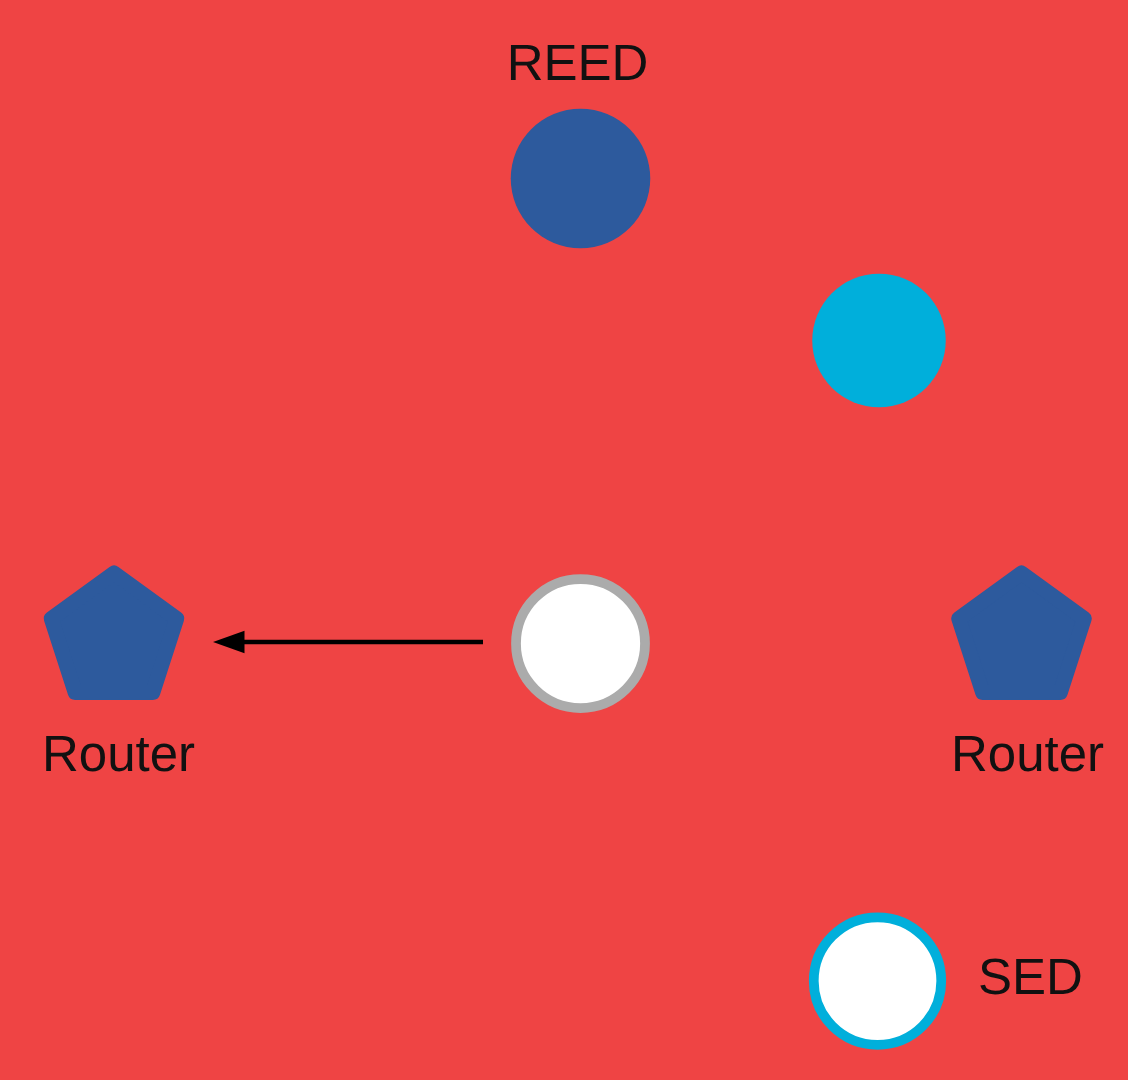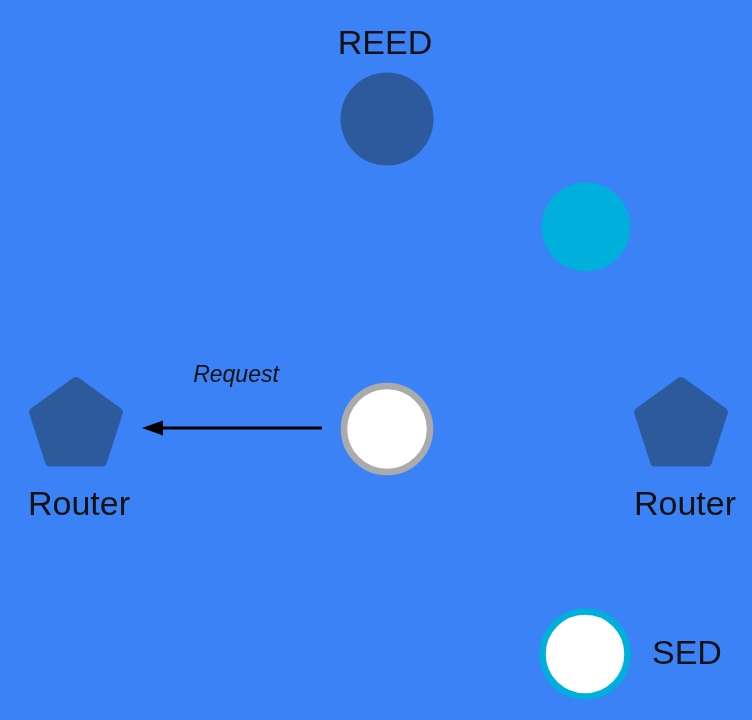--- a/index.html
+++ b/index.html
@@ -4,21 +4,21 @@
 <style>
   html, body {
     margin: 0;
     padding: 0;
     background: #ffffff;
   }
   .stage {
     position: relative;
     width: 752px;
     height: 720px;
-    background: #3b82f6;
+    background: #ef4444;
     font-family: "Liberation Sans", sans-serif;
     color: #111111;
     overflow: hidden;
   }
   .stage svg {
     position: absolute;
     left: 0;
     top: 0;
   }
   .label {
@@ -62,21 +62,20 @@
 
     <polygon points="681,382 722.8,412.4 706.9,461.6 655.1,461.6 639.2,412.4" stroke-width="10" stroke-linejoin="round" fill="#2D5A9D" stroke="#2D5A9D"></polygon>
 
     <circle cx="585" cy="654" r="42.5" fill="#ffffff" stroke-width="6.5" stroke="#00AFDB"></circle>
   </svg>
 
   <div class="label hcenter" style="left:385px; top:22px;">REED</div>
 
 
   <div class="edge-label" style="left:236px; top:360px;">
-    <div>Request</div>
   </div>
 
   <div class="label hcenter" style="left:79px; top:483px;">Router</div>
 
   <div class="label hcenter" style="left:685px; top:483px;">Router</div>
 
   <div class="label vcenter" style="left:652px; top:652px;">SED</div>
 </div>
 
 </body></html>

